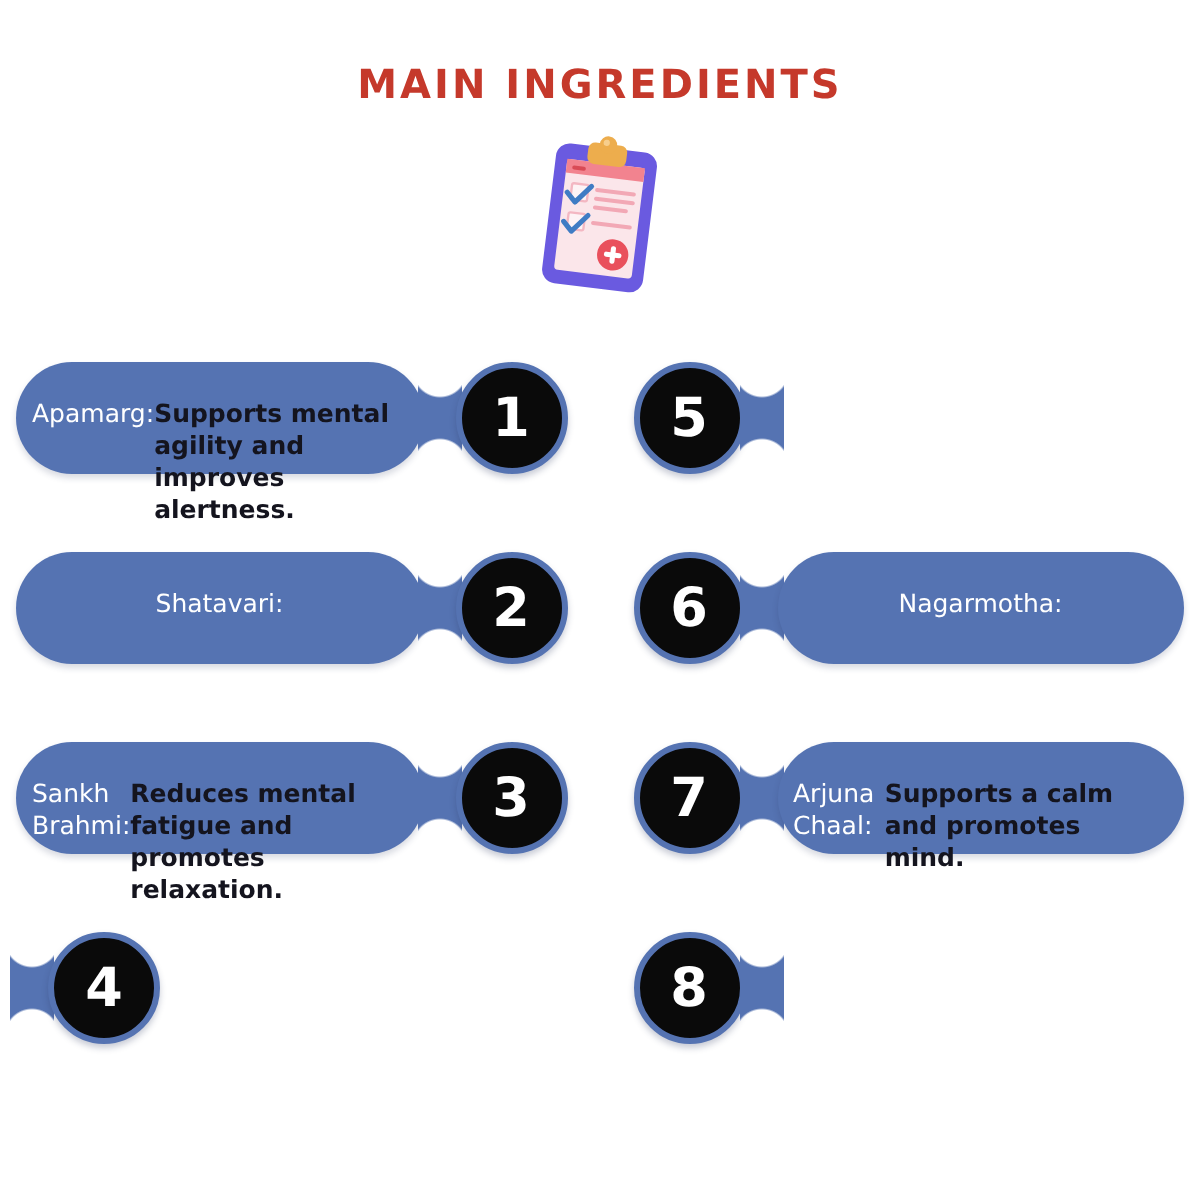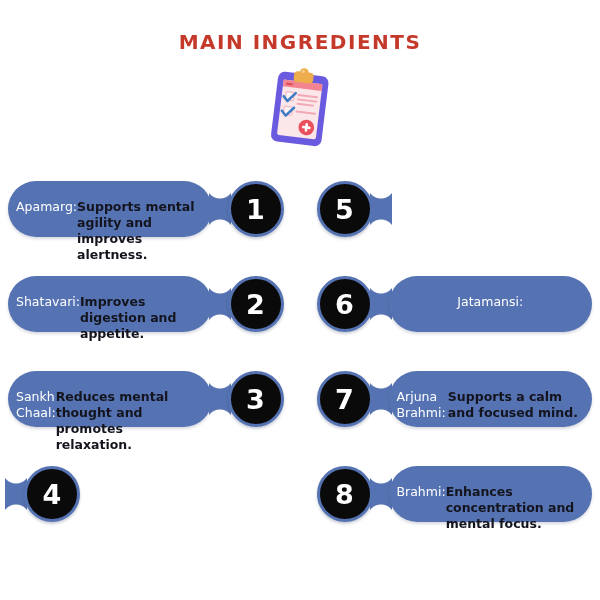--- a/index.html
+++ b/index.html
@@ -104,58 +104,53 @@
     <div class="num-circle">1</div>
   </div>
       <div class="item">
         <div class="num-circle">5</div>
 
   <div class="neck"></div>
       </div>
       <div class="item">
     <div class="pill">
       <div class="item-name">Shatavari:</div>
-      <div class="item-desc">Improves digestion and appetite.</div>
     </div>
     <div class="neck"></div>
     <div class="num-circle">2</div>
   </div>
       <div class="item">
         <div class="num-circle">6</div>
 
   <div class="neck"></div>
         <div class="pill">
-      <div class="item-name">Jatamansi:</div>
+      <div class="item-name">Nagarmotha:</div>
     </div>
       </div>
       <div class="item">
     <div class="pill">
-      <div class="item-name">Sankh Chaal:</div>
-      <div class="item-desc">Reduces mental thought and promotes relaxation.</div>
+      <div class="item-name">Sankh Brahmi:</div>
+      <div class="item-desc">Reduces mental fatigue and promotes relaxation.</div>
     </div>
     <div class="neck"></div>
     <div class="num-circle">3</div>
   </div>
       <div class="item">
         <div class="num-circle">7</div>
 
   <div class="neck"></div>
         <div class="pill">
-      <div class="item-name">Arjuna Brahmi:</div>
-      <div class="item-desc">Supports a calm and focused mind.</div>
+      <div class="item-name">Arjuna Chaal:</div>
+      <div class="item-desc">Supports a calm and promotes mind.</div>
     </div>
       </div>
       <div class="item">
     <div class="neck"></div>
     <div class="num-circle">4</div>
   </div>
       <div class="item">
         <div class="num-circle">8</div>
 
   <div class="neck"></div>
-        <div class="pill">
-      <div class="item-name">Brahmi:</div>
-      <div class="item-desc">Enhances concentration and mental focus.</div>
-    </div>
       </div>
     </div>
 
 </div>
 
 </body></html>

